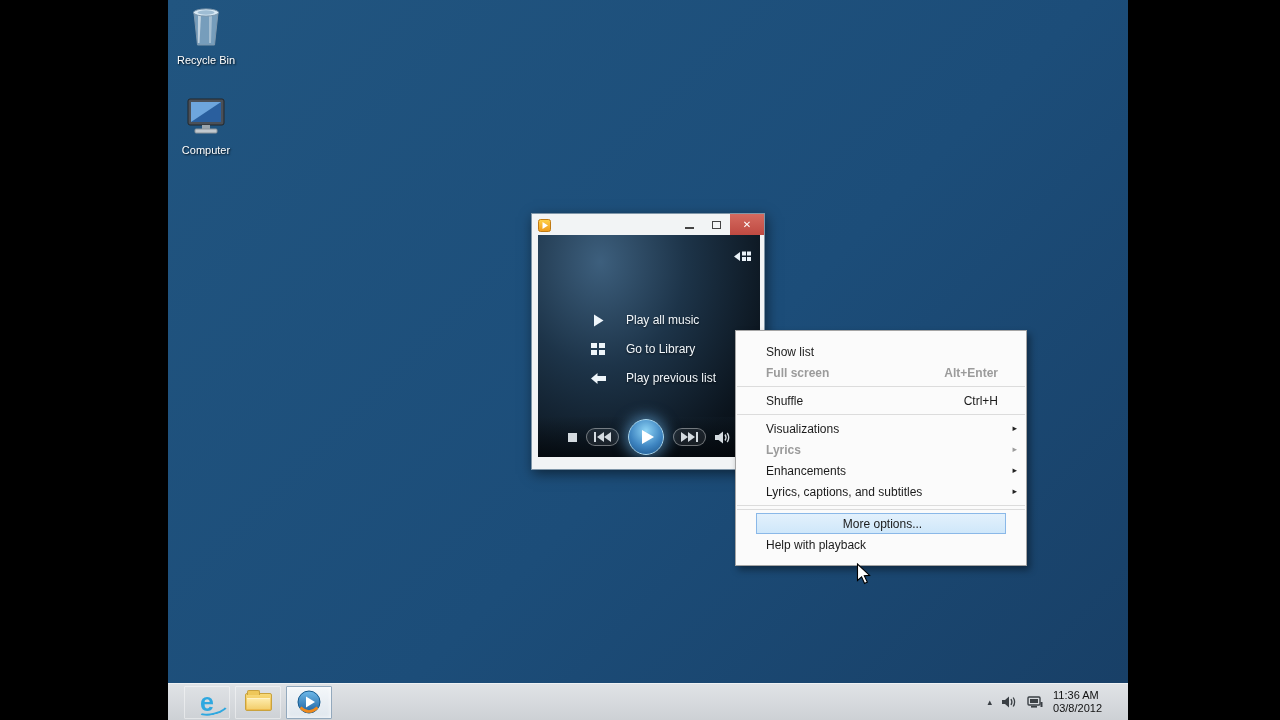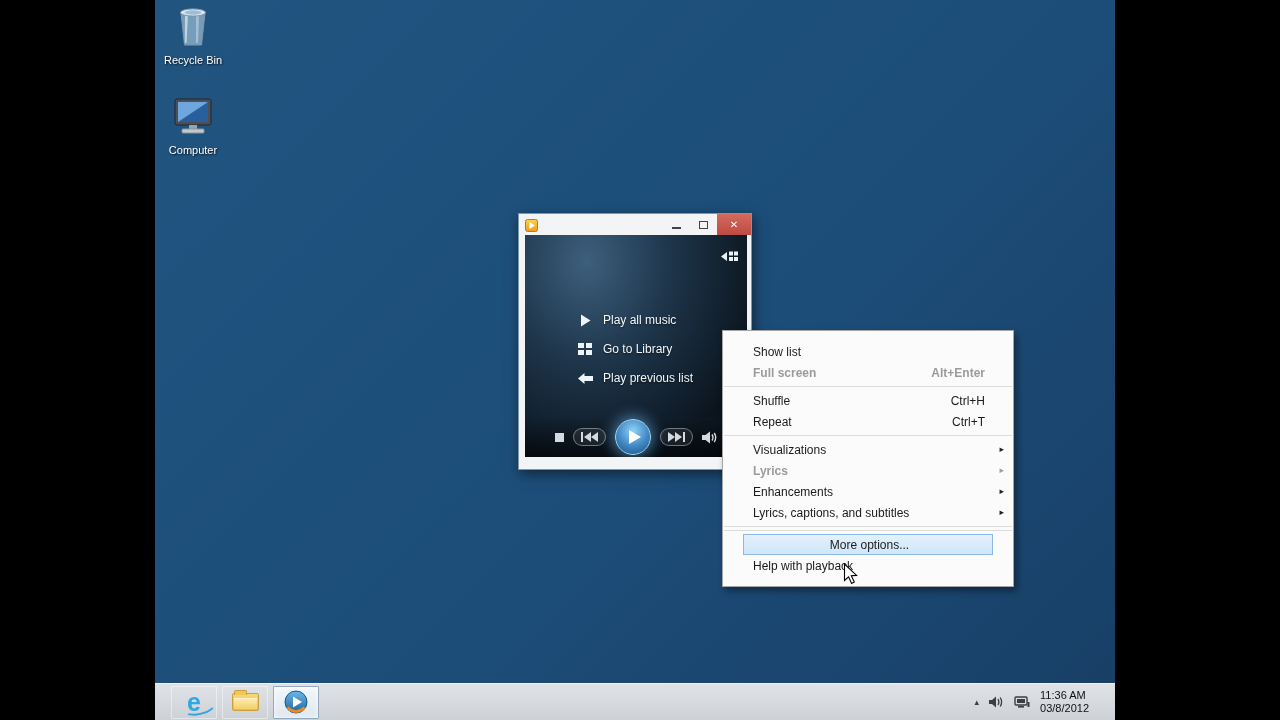--- a/index.html
+++ b/index.html
@@ -1,19 +1,19 @@
 <!DOCTYPE html>
 <html><head>
 <meta charset="utf-8">
 <style>
   * { margin:0; padding:0; box-sizing:border-box; }
   html,body { background:#000; }
   .stage { position:relative; width:1280px; height:720px; background:#000; overflow:hidden;
            font-family:"Liberation Sans","DejaVu Sans",sans-serif; }
-  .desktop { position:absolute; left:155px; top:0; width:960px; height:720px;
+  .desktop { position:absolute; left:168px; top:0; width:960px; height:720px;
              background:linear-gradient(135deg,#215580 0%,#1c4d79 55%,#183f66 100%); }
 
   
   .desk-icon { position:absolute; width:72px; display:flex; flex-direction:column;
                align-items:center; gap:3px; cursor:default; }
   .desk-icon .lbl { color:#fff; font-size:11px; text-shadow:1px 1px 2px rgba(0,0,0,.85); text-align:center; }
   .di-recycle { left:2px; top:5px; }
   .di-computer { left:2px; top:97px;justify-content:flex-end; }
 
   
@@ -25,21 +25,21 @@
   .btn-min,.btn-max { width:27px; display:flex; align-items:center; justify-content:center; background:transparent; border:none; }
   .g-min { width:9px; height:2px; background:#444; margin-top:7px; }
   .g-max { width:9px; height:8px; border:1px solid #444; background:transparent; }
   .btn-close { width:34px; height:21px; background:linear-gradient(#d46a5f,#bf4a42); color:#fff;
                font-size:10px; border:none; display:flex; align-items:center; justify-content:center; }
 
   .player { position:absolute; left:6px; top:21px; width:222px; height:222px; overflow:hidden;
             background:radial-gradient(ellipse at 28% 12%, #3d5f7d 0%, #1d3449 38%, #0b141d 78%, #05090d 100%); }
   .switch-lib { position:absolute; top:15px; right:8px; background:transparent; border:none; }
   .np-menu { position:absolute; left:52px; top:74px; display:flex; flex-direction:column; gap:7px; }
-  .np-row { display:flex; align-items:center; gap:10px; height:22px; cursor:default; }
+  .np-row { display:flex; align-items:center; gap:20px; height:22px; cursor:default; }
   .np-icon { width:16px; display:flex; justify-content:center; }
   .np-label { color:#f2f7fb; font-size:12px; text-shadow:0 1px 2px rgba(0,0,0,.6); white-space:nowrap; }
 
   .controls { position:absolute; left:0; right:0; bottom:0; height:40px;
               background:linear-gradient(rgba(20,34,46,.2), rgba(2,5,8,.7));
               display:flex; align-items:center; justify-content:center; gap:9px; }
   .ctl-btn { background:transparent; border:none; display:flex; align-items:center; justify-content:center; }
   .ctl-pill { height:18px; border:1px solid rgba(255,255,255,.38); border-radius:9px;
               background:rgba(255,255,255,.07); padding:0 7px; }
   .play-button { width:36px; height:36px; border-radius:50%;
@@ -228,24 +228,20 @@
       </div>
       <div class="menu-item disabled">
         <span>Full screen</span>
         <span class="mi-shortcut">Alt+Enter</span>
       </div>
       <div class="menu-sep"></div>
       <div class="menu-item">
         <span>Shuffle</span>
         <span class="mi-shortcut">Ctrl+H</span>
       </div>
-      <div class="menu-item">
-        <span>Repeat</span>
-        <span class="mi-shortcut">Ctrl+T</span>
-      </div>
       <div class="menu-sep"></div>
       <div class="menu-item">
         <span>Visualizations</span>
         <span class="mi-arrow">▸</span>
       </div>
       <div class="menu-item disabled">
         <span>Lyrics</span>
         <span class="mi-arrow">▸</span>
       </div>
       <div class="menu-item">

